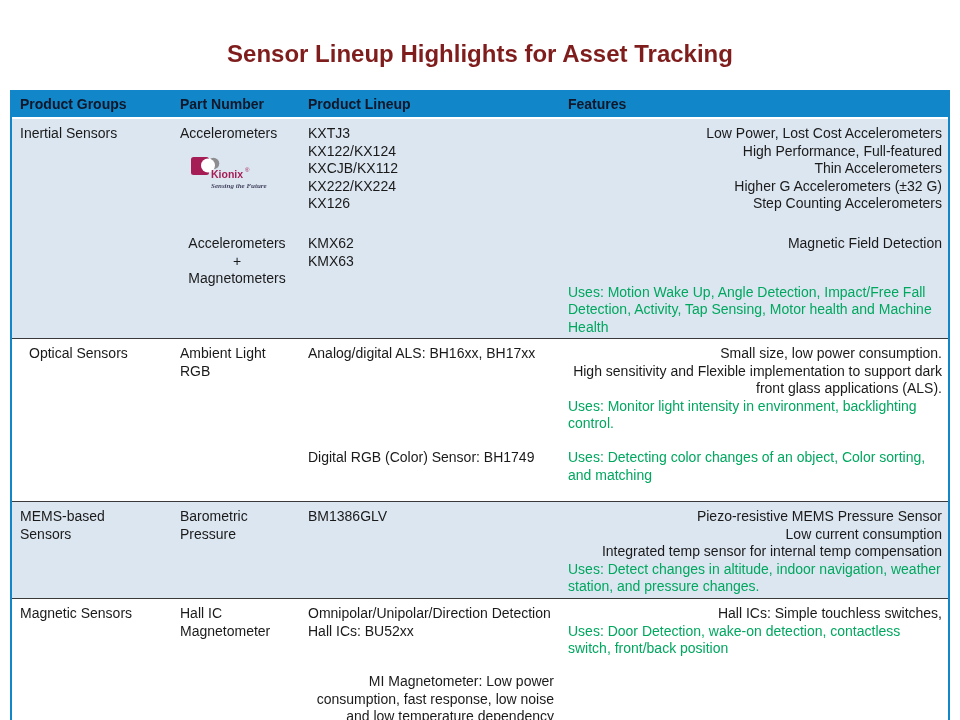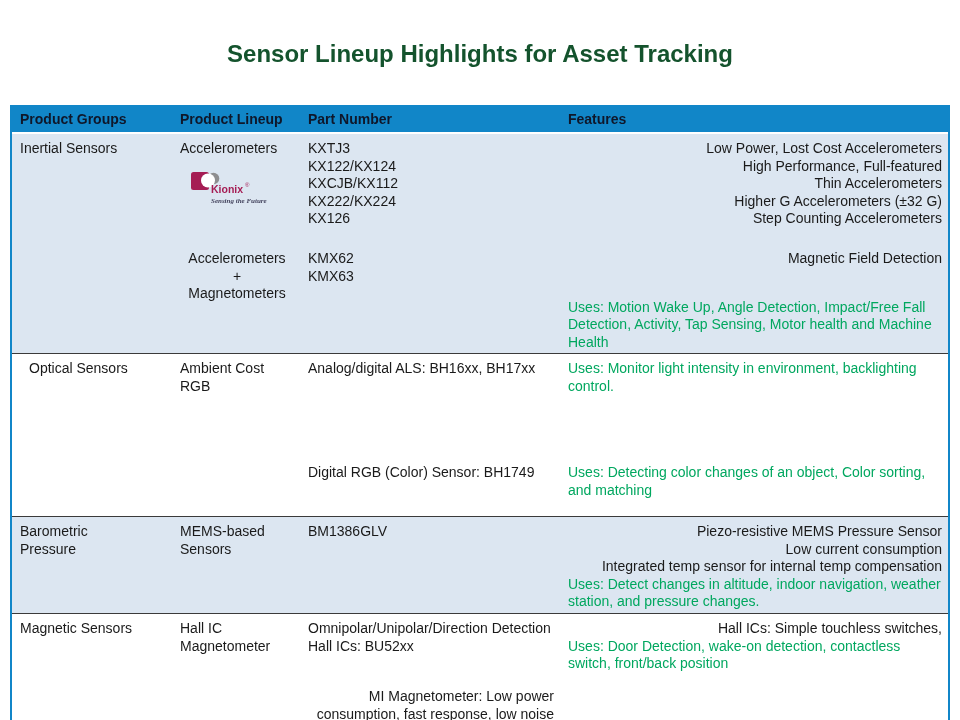--- a/index.html
+++ b/index.html
@@ -8,22 +8,22 @@
     --green:#00A75F;
     --blue:#1186C8;
     --crimson:#A51D54;
     --lgray:#8E8E90;
     --rowline:#3a3a3a;
   }
   *{margin:0;padding:0;box-sizing:border-box;}
   html,body{width:960px;height:720px;overflow:hidden;background:#fff;
     font-family:"Liberation Sans",sans-serif;color:#1a1a1a;}
   .title{
-    text-align:center;font-size:24px;font-weight:bold;color:#14532d;
-    margin-top:40px;margin-bottom:37px;letter-spacing:0px;
+    text-align:center;font-size:24px;font-weight:bold;color:#7f1d1d;
+    margin-top:40px;margin-bottom:22px;letter-spacing:0px;
   }
   .table{
     margin:0 10px;border:2px solid var(--blue);border-bottom-width:5px;
     background:#fff;
   }
   .thead{
     display:grid;grid-template-columns:160px 128px 260px 1fr;
     background:var(--header-bg);color:#0f172a;font-weight:bold;font-size:14px;
     border-bottom:2px solid #fff;
   }
@@ -52,22 +52,22 @@
 </style>
 </head>
 <body>
 
 <div class="slide">
   <h1 class="title">Sensor Lineup Highlights for Asset Tracking</h1>
 
   <div class="table">
     <div class="thead">
       <div class="hcell">Product Groups</div>
+      <div class="hcell">Part Number</div>
       <div class="hcell">Product Lineup</div>
-      <div class="hcell">Part Number</div>
       <div class="hcell">Features</div>
     </div>
     <div id="tbody">
         <div class="trow row-0 shaded">
           <div class="cell group" style="grid-row: span 2;">Inertial Sensors</div>
           <div class="cell lineup sec-0 r0s0"><span>Accelerometers</span><svg class="logo" width="86" height="42" viewBox="0 0 86 42" xmlns="http://www.w3.org/2000/svg">
     <rect x="1" y="5" width="18" height="18" rx="2.5" fill="#A51D54"></rect>
     <circle cx="23.5" cy="11.5" r="5.8" fill="#8E8E90"></circle>
     <circle cx="18" cy="13.5" r="7" fill="#ffffff"></circle>
     <text class="logo-brand" x="21" y="25.5" font-size="10.5" font-weight="bold" font-family="Liberation Sans, sans-serif" fill="#A51D54">Kionix</text>
@@ -86,33 +86,34 @@
 Step Counting Accelerometers</div></div>
           <div class="cell lineup sec-1 r0s1"><span>Accelerometers
 +
 Magnetometers</span></div>
           <div class="cell part sec-1 r0s1">KMX62
 KMX63</div>
           <div class="cell feat sec-1 r0s1"><div class="feat-black">Magnetic Field Detection</div><div class="feat-green gap">Uses: Motion Wake Up, Angle Detection, Impact/Free Fall Detection, Activity, Tap Sensing, Motor health and Machine Health</div></div>
         </div>
         <div class="trow row-1">
           <div class="cell group" style="grid-row: span 2; padding-left: 17px;">Optical Sensors</div>
-          <div class="cell lineup sec-0 r1s0"><span>Ambient Cost
+          <div class="cell lineup sec-0 r1s0"><span>Ambient Light
 RGB</span></div>
           <div class="cell part sec-0 r1s0">Analog/digital ALS: BH16xx, BH17xx</div>
-          <div class="cell feat sec-0 r1s0"><div class="feat-green">Uses: Monitor light intensity in environment, backlighting control.</div></div>
+          <div class="cell feat sec-0 r1s0"><div class="feat-black">Small size, low power consumption.
+High sensitivity and Flexible implementation to support dark front glass applications (ALS).</div><div class="feat-green">Uses: Monitor light intensity in environment, backlighting control.</div></div>
           <div class="cell lineup sec-1 r1s1"><span></span></div>
           <div class="cell part sec-1 r1s1">Digital RGB (Color) Sensor: BH1749</div>
           <div class="cell feat sec-1 r1s1"><div class="feat-green">Uses: Detecting color changes of an object, Color sorting, and matching</div></div>
         </div>
         <div class="trow row-2 shaded">
+          <div class="cell group" style="grid-row: span 1;">MEMS-based
+Sensors</div>
           <div class="cell lineup sec-0 r2s0"><span>Barometric
 Pressure</span></div>
-          <div class="cell group" style="grid-row: span 1;">MEMS-based
-Sensors</div>
           <div class="cell part sec-0 r2s0">BM1386GLV</div>
           <div class="cell feat sec-0 r2s0"><div class="feat-black">Piezo-resistive MEMS Pressure Sensor
 Low current consumption
 Integrated temp sensor for internal temp compensation</div><div class="feat-green">Uses: Detect changes in altitude, indoor navigation, weather station, and pressure changes.</div></div>
         </div>
         <div class="trow row-3">
           <div class="cell group" style="grid-row: span 2;">Magnetic Sensors</div>
           <div class="cell lineup sec-0 r3s0"><span>Hall IC
 Magnetometer</span></div>
           <div class="cell part sec-0 r3s0">Omnipolar/Unipolar/Direction Detection Hall ICs: BU52xx</div>

